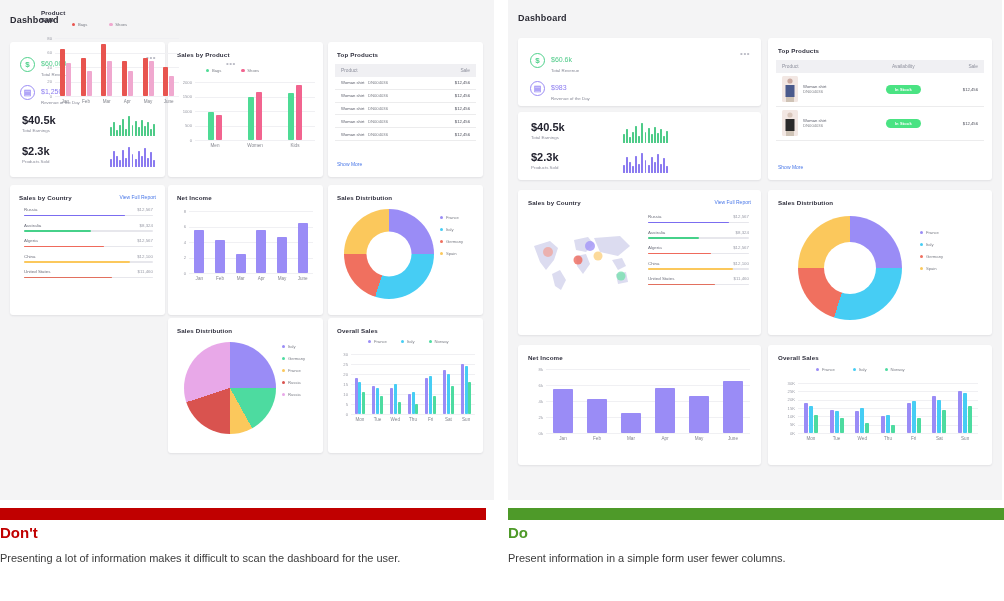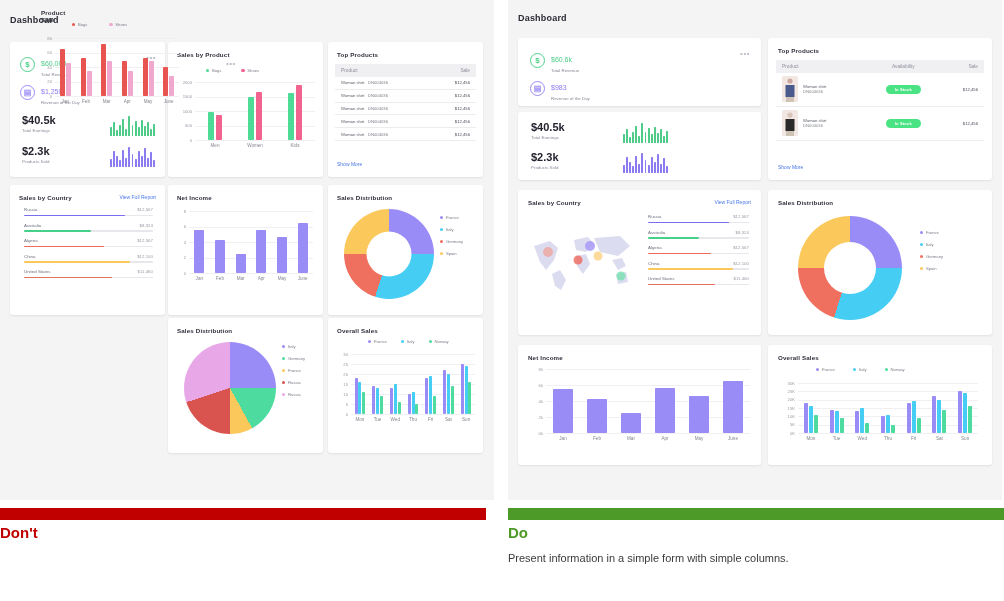--- a/index.html
+++ b/index.html
@@ -804,14 +804,15 @@
           <div class="bar" style="left: 188.143px; width: 4px; height: 26.6667px; bottom: 12px; background: rgb(77, 219, 160);"></div>
           <div class="xlab" style="left: 172.286px; width: 25.7143px; top: 55px;">Sun</div>
         </div>
     </div>
   </div>
 
   <div class="bar-red"></div>
   <div class="bar-green"></div>
   <div class="cap-title red">Don't</div>
   <div class="cap-title green">Do</div>
-  <div class="cap-body r">Present information in a simple form with simple columns.</div>
+  <div class="cap-body l">Presenting a lot of information makes it difficult to scan the dashboard for the user.</div>
+  <div class="cap-body r">Present information in a simple form user fewer columns.</div>
 </div>
 
 </body></html>

